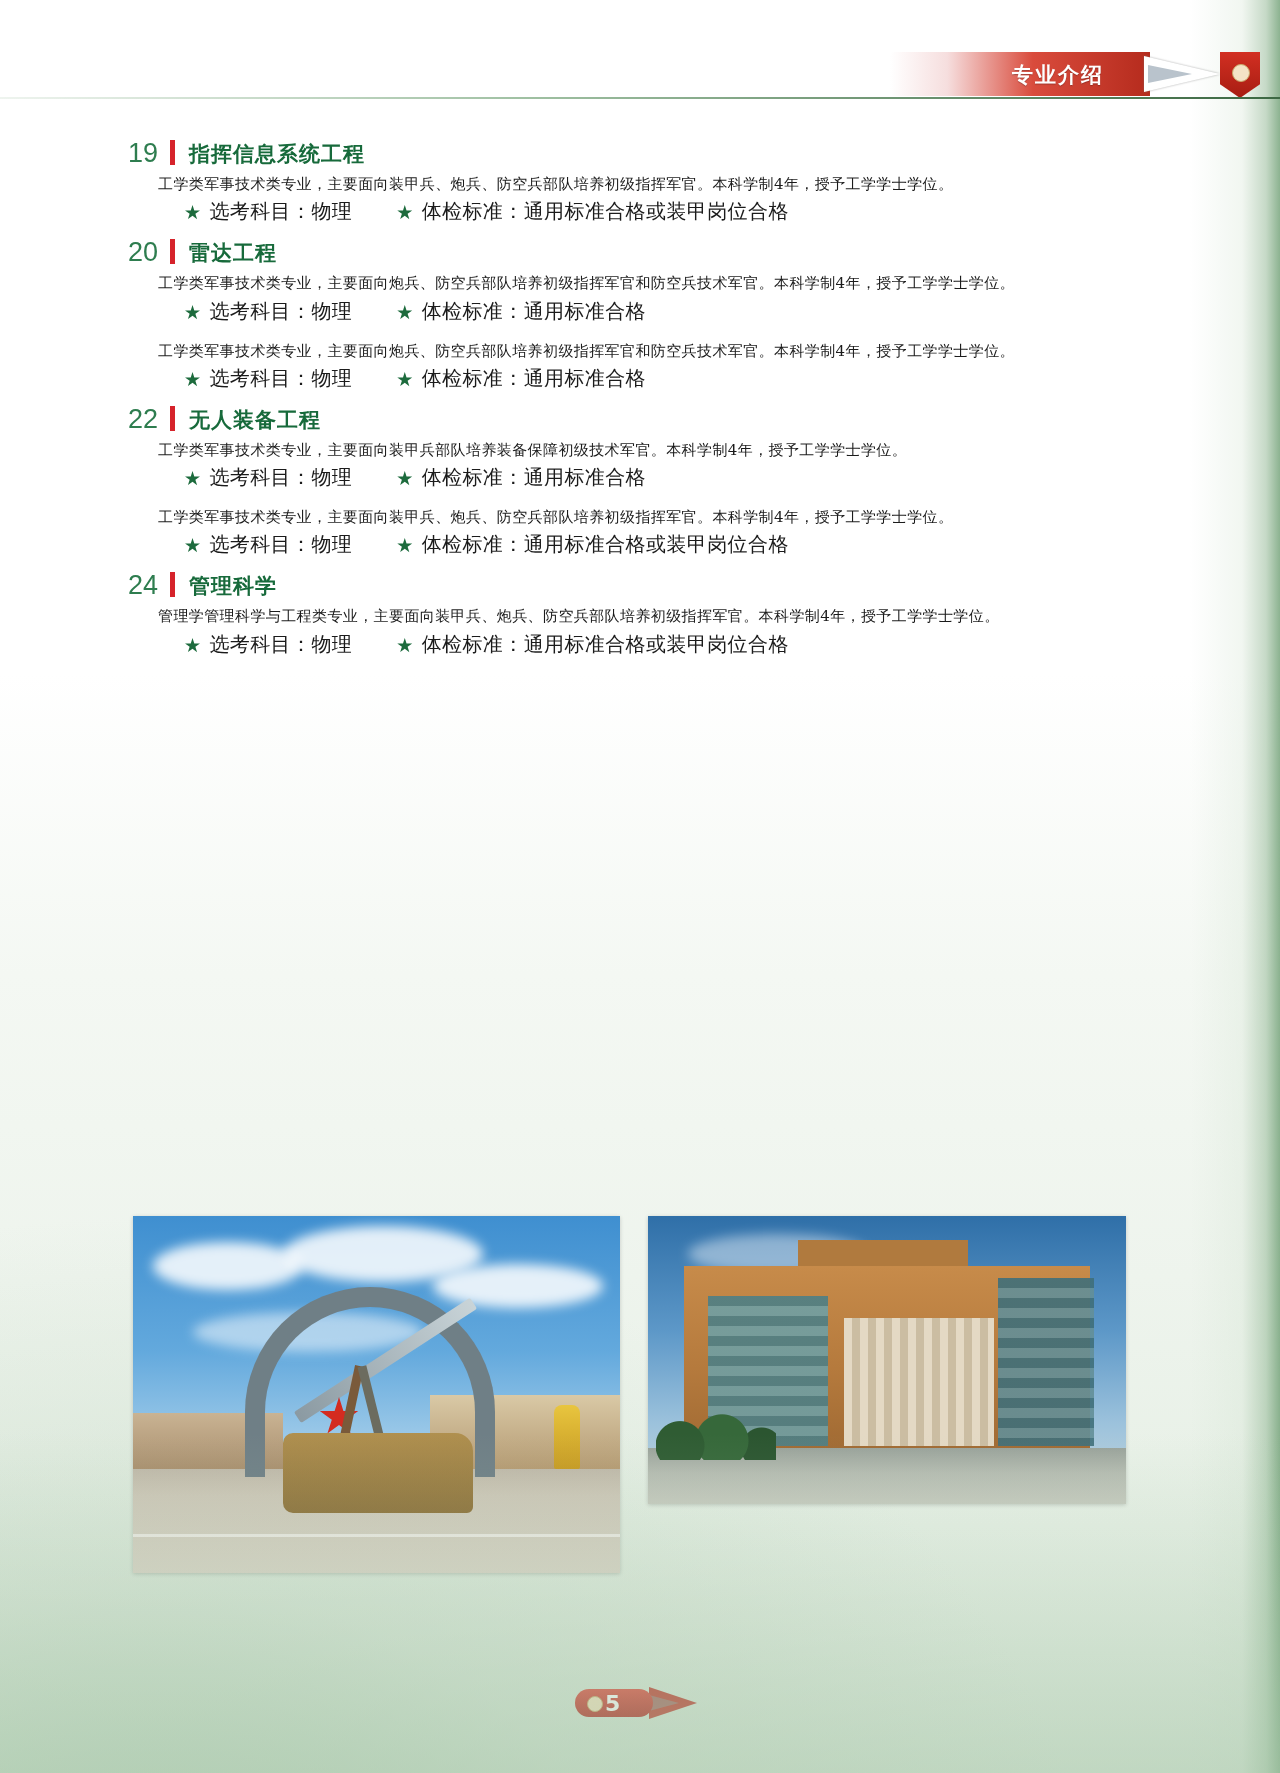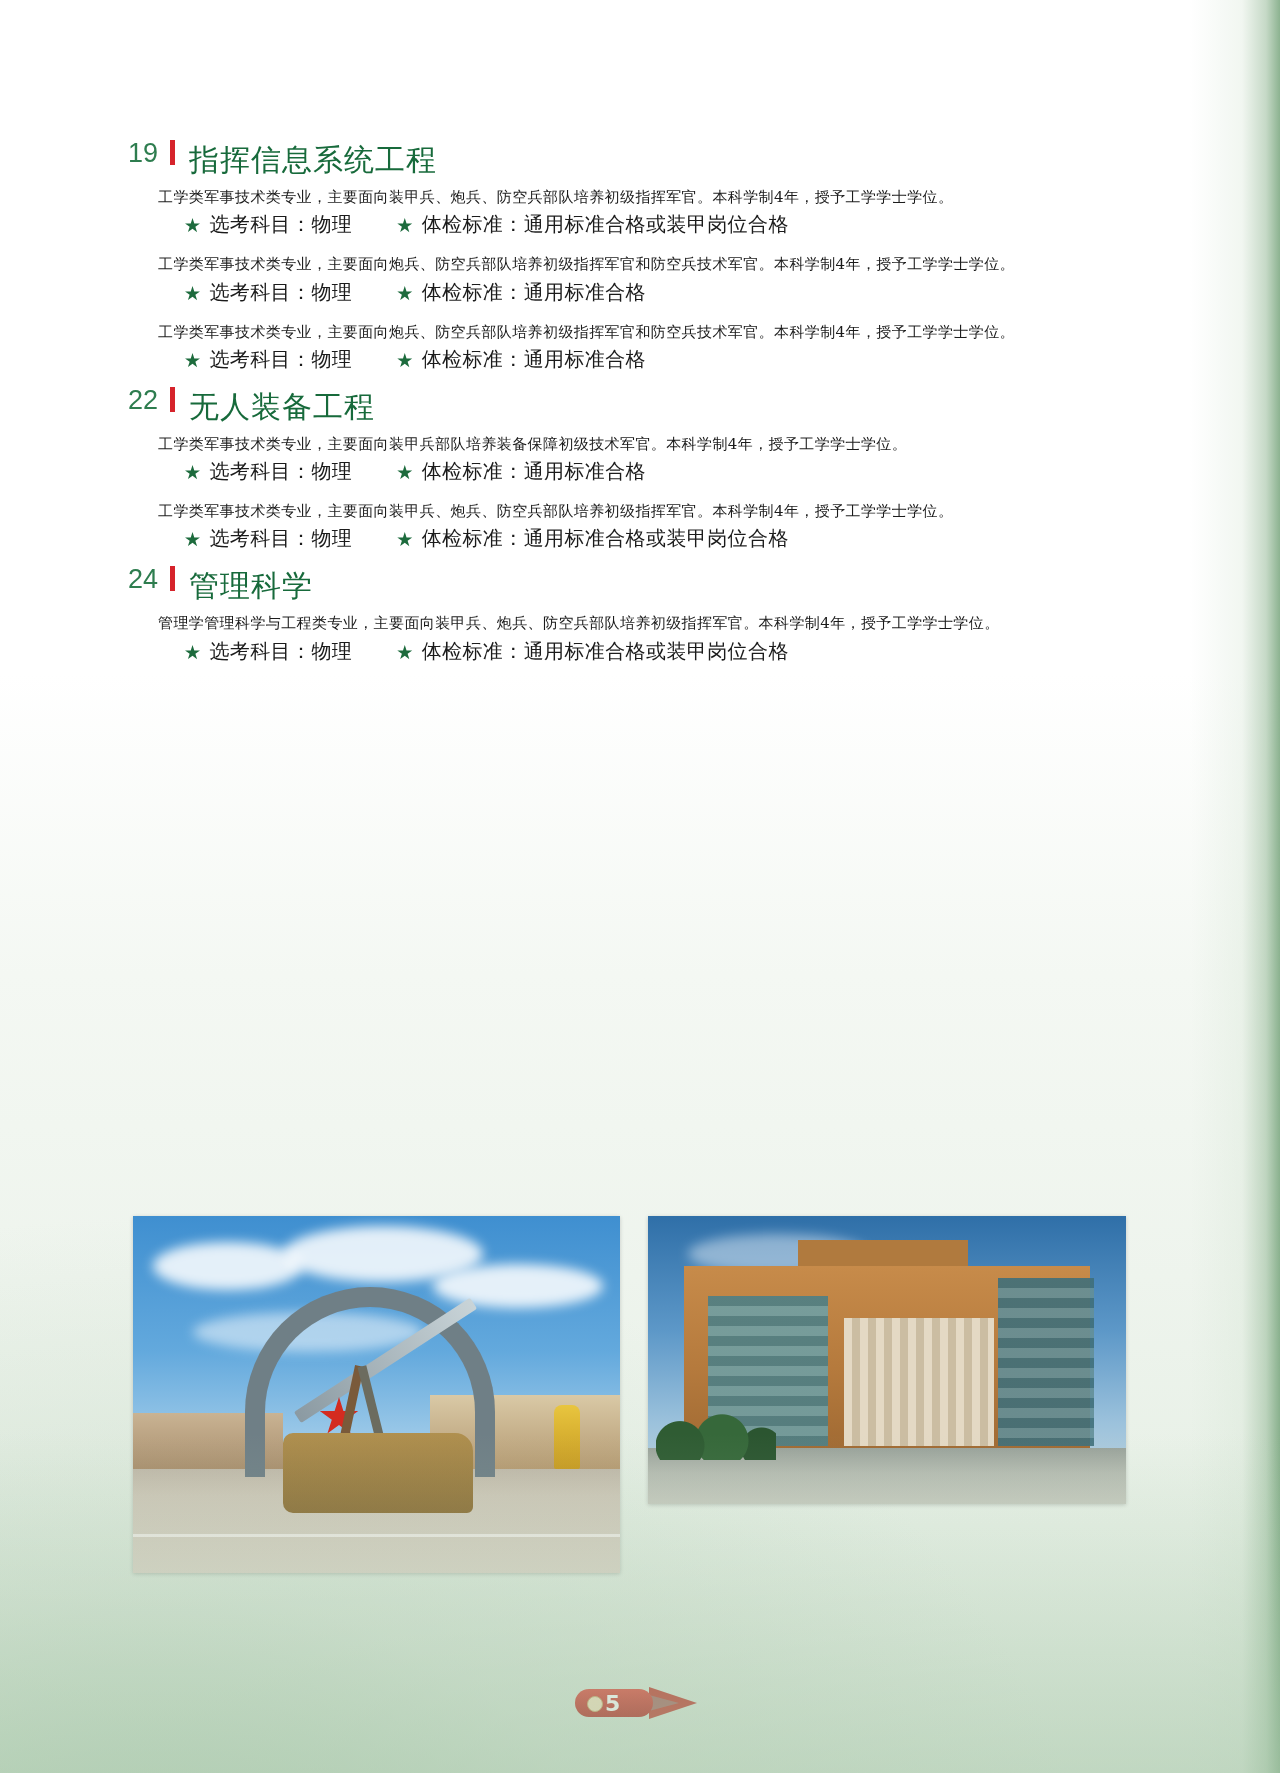--- a/index.html
+++ b/index.html
@@ -133,22 +133,22 @@
     min-width: 40px;
   }
   .major-tick {
     width: 5px;
     height: 25px;
     background: #d6232b;
     margin: 0 14px 0 2px;
   }
   .major-title {
     font-family: "DejaVu Sans", "Liberation Sans", sans-serif;
-    font-weight: normal;
-    font-size: 30px;
+    font-weight: bold;
+    font-size: 21px;
     color: #176a3b;
     letter-spacing: 1px;
   }
   .major-desc {
     font-family: "DejaVu Serif", "Liberation Serif", serif;
     font-size: 15px;
     line-height: 1.62;
     color: #1b1b1b;
     text-indent: 2em;
     text-align: justify;
@@ -391,20 +391,29 @@
     border-bottom: 8px solid transparent;
     border-left: 30px solid #8d8d8d;
     opacity: 0.55;
   }
 </style>
 </head>
 <body>
 
 <div class="page">
 
+  <div class="header">
+    <div class="header-bar"></div>
+    <div class="header-title">专业介绍</div>
+    <div class="header-arrow"></div>
+    <div class="header-arrow-inner"></div>
+    <div class="header-medal"></div>
+    <div class="header-medal-core"></div>
+    <div class="header-rule"></div>
+  </div>
 
   <div class="content">
 
     <div class="major">
       <div class="major-head">
         <span class="major-num">19</span>
         <span class="major-tick"></span>
         <span class="major-title">指挥信息系统工程</span>
       </div>
       <p class="major-desc">工学类军事技术类专业，主要面向装甲兵、炮兵、防空兵部队培养初级指挥军官。本科学制4年，授予工学学士学位。</p>
@@ -416,20 +425,25 @@
         </span>
         <span class="meta-item">
           <span class="star">★</span>
           <span>体检标准：</span>
           <span>通用标准合格或装甲岗位合格</span>
         </span>
       </div>
     </div>
 
     <div class="major">
+      <div class="major-head">
+        <span class="major-num">20</span>
+        <span class="major-tick"></span>
+        <span class="major-title">雷达工程</span>
+      </div>
       <p class="major-desc">工学类军事技术类专业，主要面向炮兵、防空兵部队培养初级指挥军官和防空兵技术军官。本科学制4年，授予工学学士学位。</p>
       <div class="major-meta">
         <span class="meta-item">
           <span class="star">★</span>
           <span>选考科目：</span>
           <span>物理</span>
         </span>
         <span class="meta-item">
           <span class="star">★</span>
           <span>体检标准：</span>

